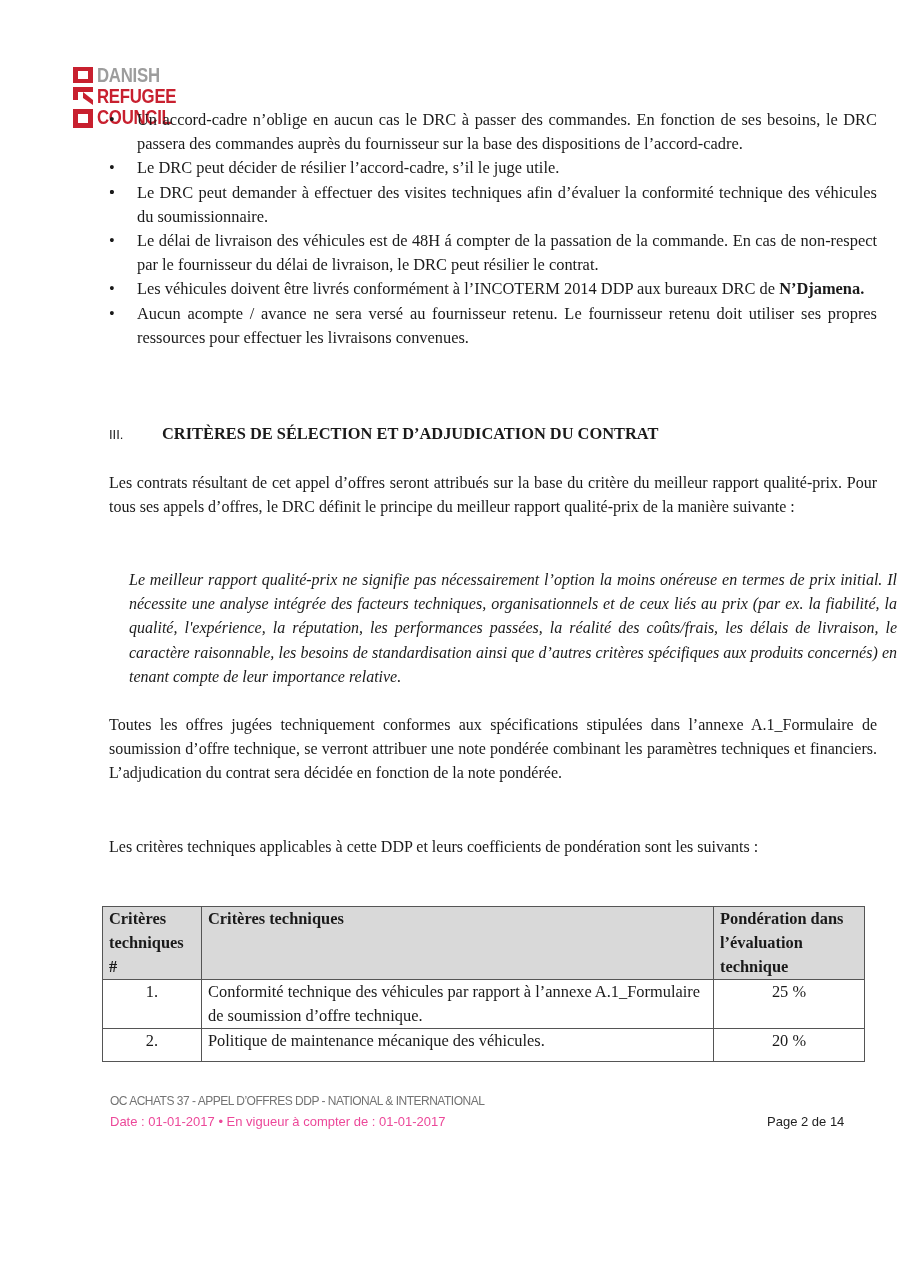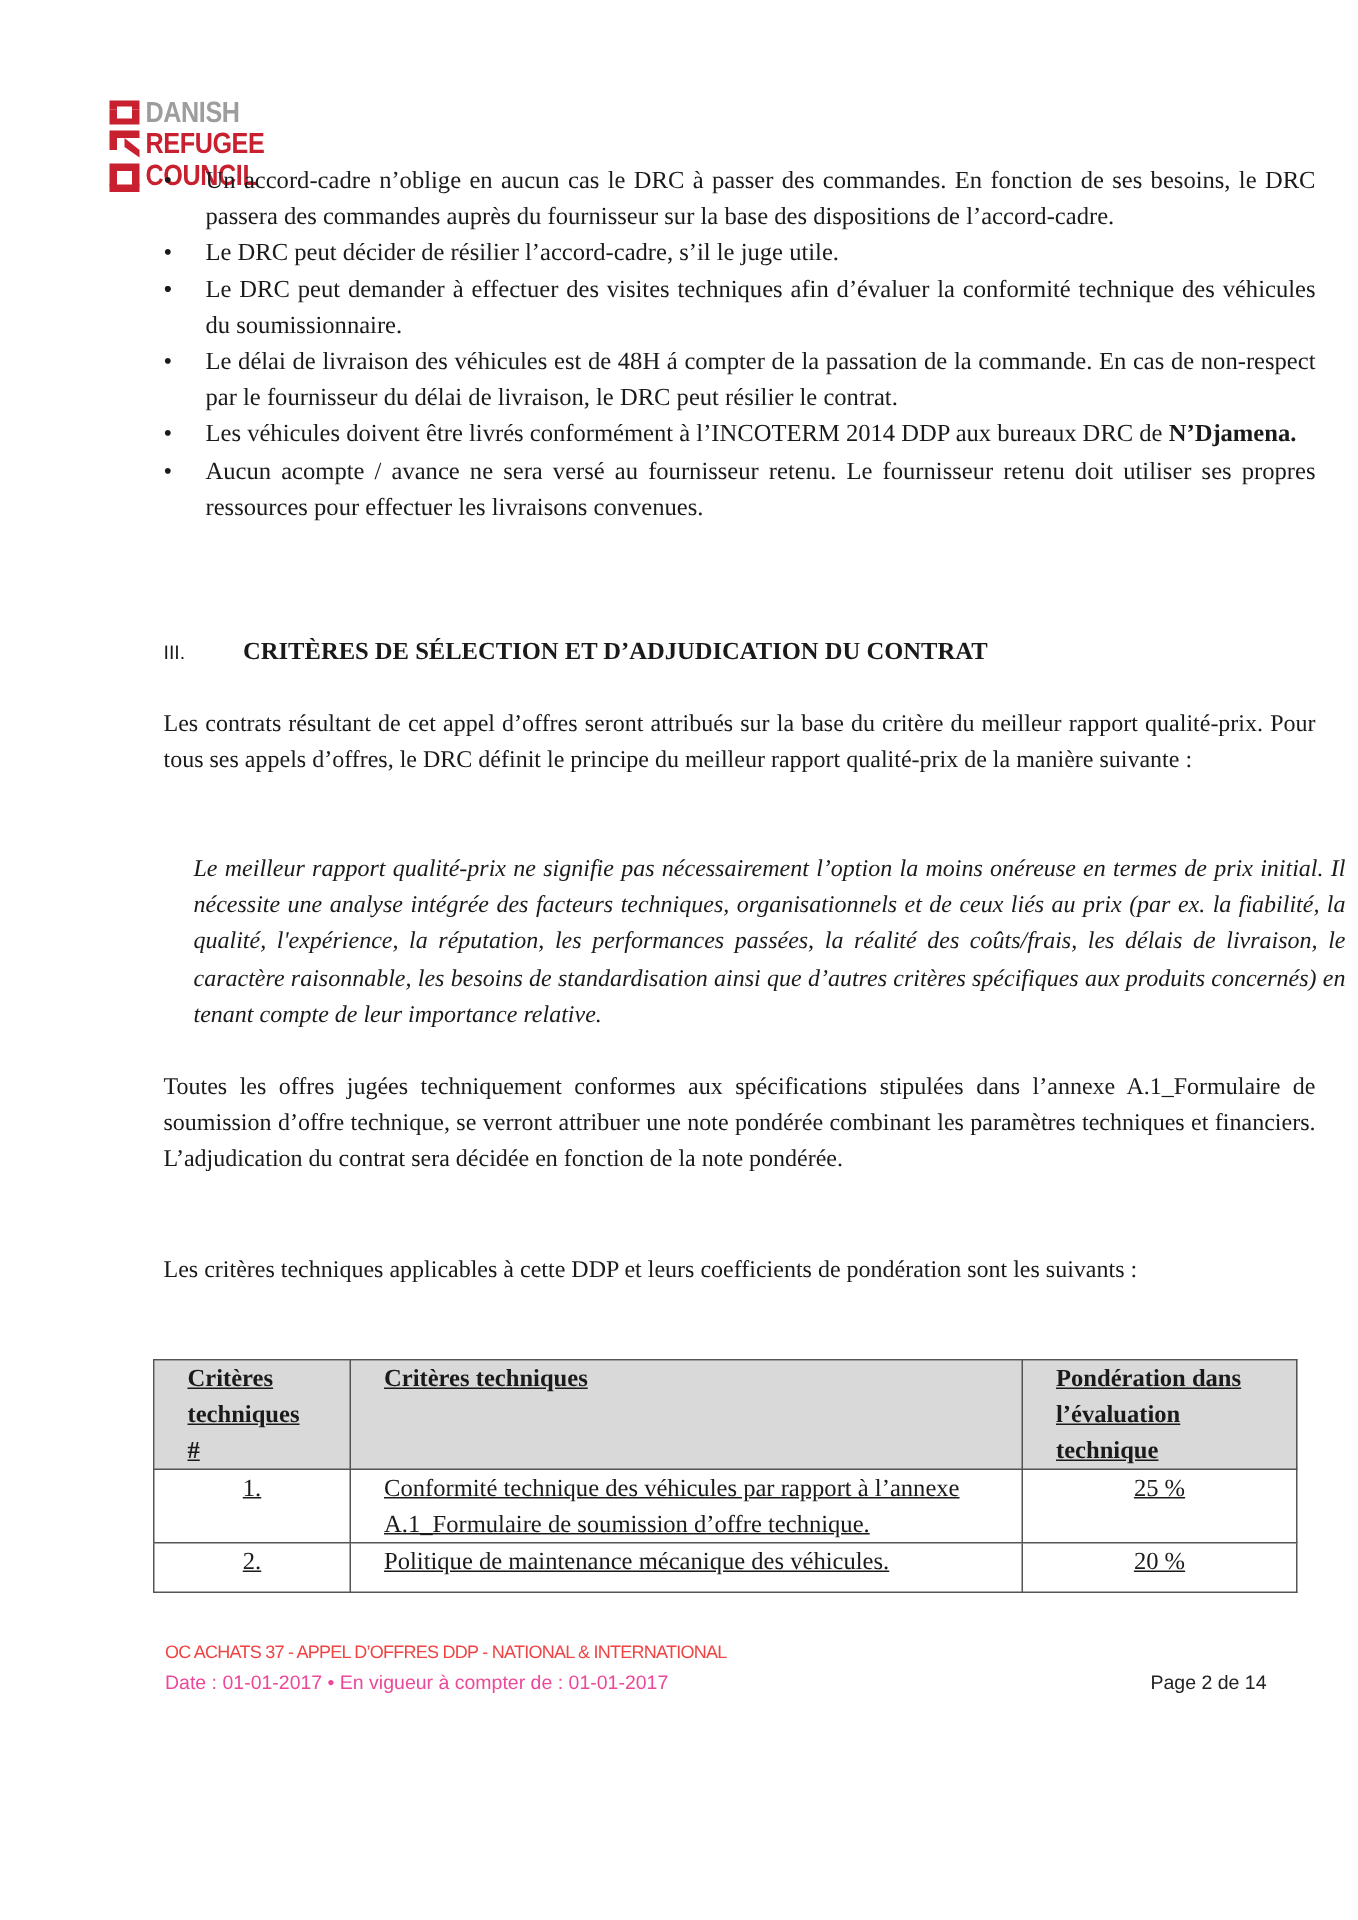--- a/index.html
+++ b/index.html
@@ -22,27 +22,27 @@
   .heading { position: absolute; left: 109px; top: 424px; width: 770px; font-size: 16.4px; font-weight: bold; }
   .heading .num { font-family: "Liberation Sans", sans-serif; font-weight: normal; font-size: 13px; display: inline-block; width: 53px; }
 
   .para { position: absolute; left: 109px; width: 768px; font-size: 16px; line-height: 24.2px; text-align: justify; margin: 0; }
   .p1 { top: 471px; }
   .p2 { top: 568px; font-style: italic; margin-left: 20px; }
   .p3 { top: 713px; }
   .p4 { top: 835px; }
 
   table.crit { position: absolute; left: 102px; top: 906px; width: 763px; border-collapse: collapse; font-size: 16.4px; line-height: 24px; }
-  table.crit th, table.crit td { border: 1.5px solid #555; vertical-align: top; padding: 0 22px; text-decoration: underline; }
+  table.crit th, table.crit td { border: 1.5px solid #555; vertical-align: top; padding: 0 6px; }
   table.crit th { background: #d9d9d9; text-align: left; font-weight: bold; }
   table.crit td.num, table.crit td.pct { text-align: center; }
   .col1 { width: 86px; } .col3 { width: 138px; }
 
   .footer1 { position: absolute; left: 110px; top: 1094px; font-family: "Liberation Sans", sans-serif; font-size: 12px;
-             color: #ef4444; letter-spacing: -0.5px; }
+             color: #737373; letter-spacing: -0.5px; }
   .footer2 { position: absolute; left: 110px; top: 1114px; font-family: "Liberation Sans", sans-serif; font-size: 13px; color: #ec4899; }
   .footer-page { position: absolute; left: 767px; top: 1114px; font-family: "Liberation Sans", sans-serif; font-size: 13px; color: #222; }
 </style>
 </head>
 <body>
 
 <div class="logo">
   <svg class="logo-mark" viewBox="0 0 26 64">
 
     <g fill="#c8202f">

